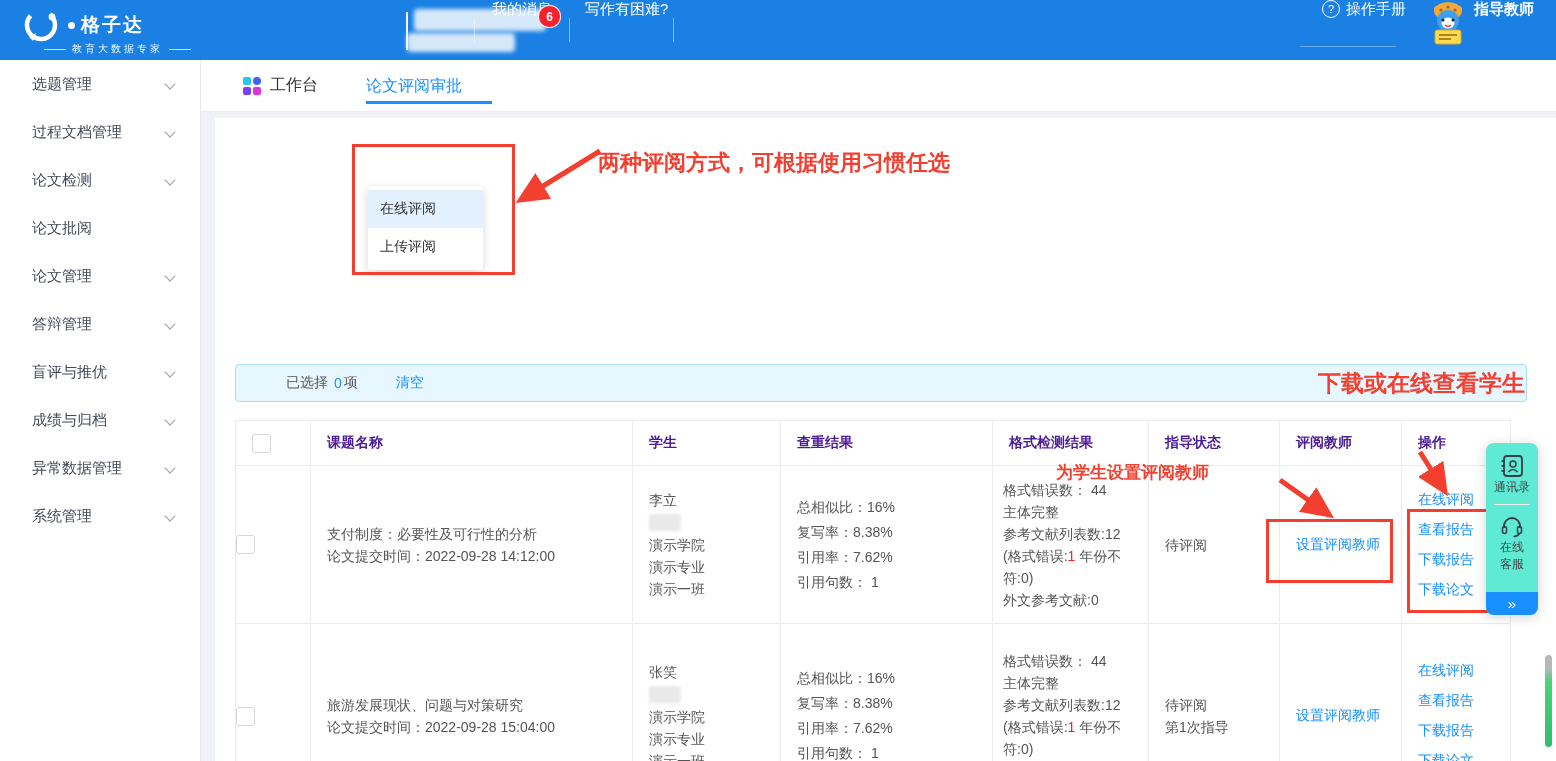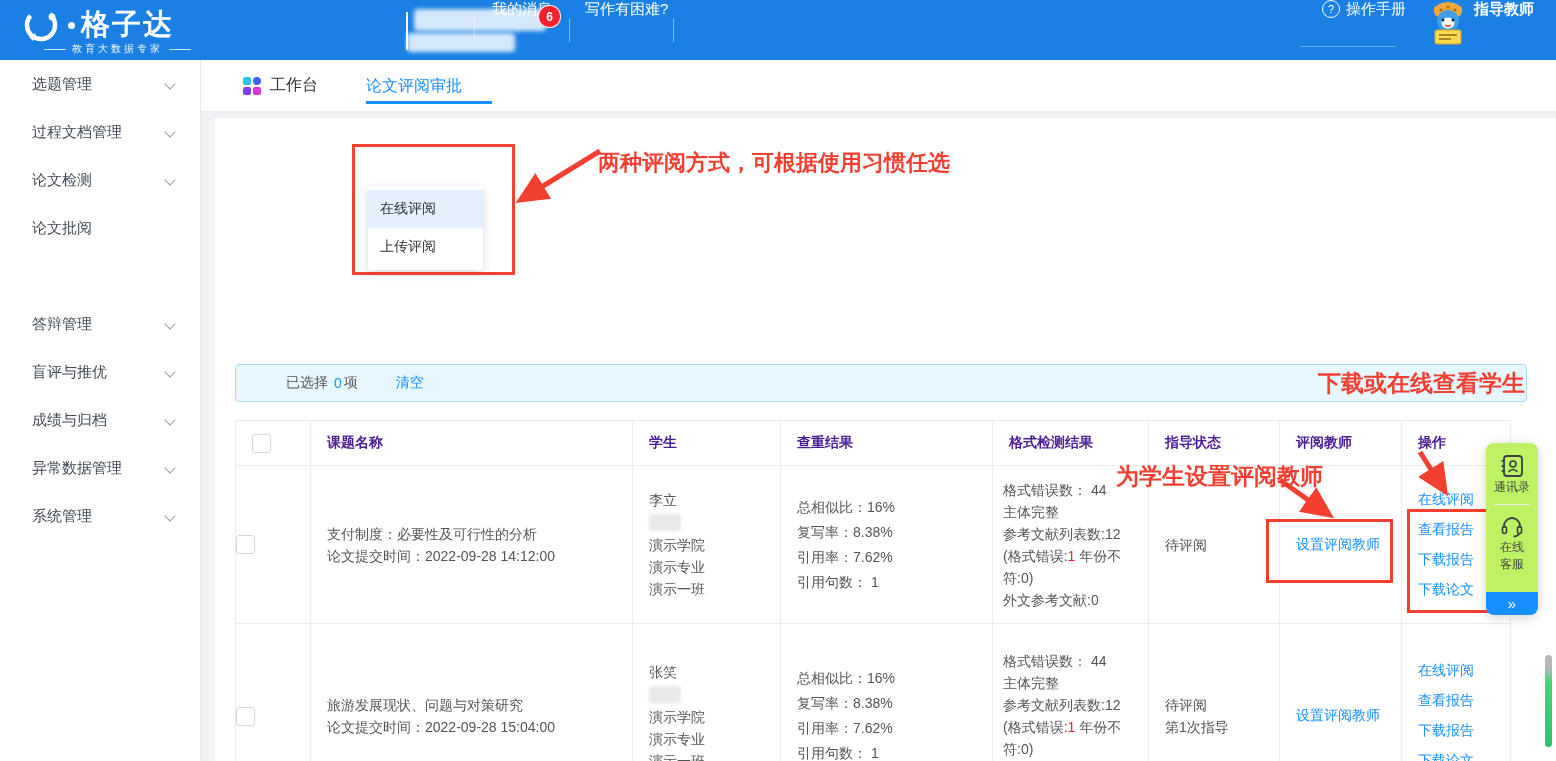--- a/index.html
+++ b/index.html
@@ -2,21 +2,21 @@
 <html><head>
 <meta charset="utf-8">
 <style>
   html,body{margin:0;padding:0;}
   body{font-family:"Liberation Sans","DejaVu Sans",sans-serif;}
   .screen{position:relative;width:1556px;height:761px;overflow:hidden;background:#f0f2f5;}
 
   
   .header{position:absolute;left:0;top:0;width:1556px;height:60px;background:#1a80e4;z-index:30;}
   .logo-wrap{position:absolute;left:20px;top:4px;display:flex;align-items:center;color:#fff;}
-  .logo-title{font-size:29px;font-weight:bold;letter-spacing:2px;margin-left:4px;font-family:Liberation Serif, serif;}
+  .logo-title{font-size:19px;font-weight:bold;letter-spacing:2px;margin-left:4px;font-family:Liberation Serif, serif;}
   .logo-dot{width:7px;height:7px;border-radius:50%;background:#fff;margin:0 2px 0 6px;}
   .tagline{position:absolute;left:38px;top:42px;display:flex;align-items:center;color:#eaf4ff;font-size:10px;letter-spacing:3px;}
   .tagline:before,.tagline:after{content:"";display:block;width:22px;height:1px;background:rgba(255,255,255,.8);margin:0 6px;}
   .hline{position:absolute;width:2px;background:rgba(255,255,255,.95);}
   .blurblock{position:absolute;background:rgba(255,255,255,.82);border-radius:4px;filter:blur(2px);}
   .hdr-divider{position:absolute;top:18px;width:1px;height:24px;background:rgba(255,255,255,.45);}
   .hdr-link{position:absolute;top:0;height:60px;display:flex;align-items:flex-start;color:#fff;font-size:15px;cursor:pointer;}
   .badge{position:absolute;background:#f5222d;color:#fff;border:1px solid rgba(255,255,255,.9);border-radius:11px;font-size:12px;font-weight:bold;display:flex;align-items:center;justify-content:center;}
   .qicon{display:inline-flex;width:16px;height:16px;border:1.4px solid #fff;border-radius:50%;align-items:center;justify-content:center;font-size:11px;margin-right:6px;}
   .manual-underline{position:absolute;left:1300px;top:46px;width:96px;height:1px;background:rgba(255,255,255,.35);}
@@ -78,21 +78,21 @@
   .actions{display:flex;flex-direction:column;gap:12px;padding:14px 0 14px 16px;}
   .stu-blur{width:32px;height:17px;background:#e9e9e9;border-radius:3px;filter:blur(1.5px);margin:3px 0;}
   .red-num{color:#f5222d;}
 
   
   .ann-rect{position:absolute;border:3px solid #f23f30;z-index:40;pointer-events:none;}
   .ann-text{position:absolute;color:#f23f30;font-weight:bold;z-index:41;pointer-events:none;white-space:nowrap;}
   .overlay-svg{position:absolute;left:0;top:0;z-index:42;pointer-events:none;}
 
   
-  .side-panel{position:absolute;left:1486px;top:443px;width:52px;height:172px;background:#bef264;border-radius:8px;box-shadow:0 2px 12px rgba(0,0,0,.18);z-index:60;}
+  .side-panel{position:absolute;left:1486px;top:443px;width:52px;height:172px;background:#5eead4;border-radius:8px;box-shadow:0 2px 12px rgba(0,0,0,.18);z-index:60;}
   .sp-item{display:flex;flex-direction:column;align-items:center;font-size:12px;color:#444;cursor:pointer;}
   .sp-divider{width:36px;height:1px;background:#ededed;margin:8px auto;}
   .sp-expand{position:absolute;left:0;bottom:0;width:52px;height:23px;background:#1890ff;border-radius:0 0 8px 8px;color:#fff;display:flex;align-items:center;justify-content:center;font-size:15px;cursor:pointer;}
   .sp-badge{position:absolute;left:1596px;top:430px;width:30px;height:21px;border-radius:11px;border:2px solid #0c4a6e;z-index:61;}
 
   .scroll-thumb{position:absolute;left:1545px;top:655px;width:7px;height:92px;border-radius:4px;background:linear-gradient(#b7b7b7 0 14%,#47d377 30%,#2fbf6b);z-index:70;cursor:grab;}
 </style>
 </head>
 <body>
 
@@ -159,20 +159,24 @@
     <div class="side-item" style="top:48px;">
         <span class="lbl">过程文档管理</span>
         <span class="chev down"></span>
       </div>
     <div class="side-item" style="top:96px;">
         <span class="lbl">论文检测</span>
         <span class="chev down"></span>
       </div>
     <div class="side-item" style="top:144px;">
         <span class="lbl">论文批阅</span>
+      </div>
+    <div class="side-item" style="top:192px;">
+        <span class="lbl">论文管理</span>
+        <span class="chev down"></span>
       </div>
     <div class="side-item" style="top:240px;">
         <span class="lbl">答辩管理</span>
         <span class="chev down"></span>
       </div>
     <div class="side-item" style="top:288px;">
         <span class="lbl">盲评与推优</span>
         <span class="chev down"></span>
       </div>
     <div class="side-item" style="top:336px;">
@@ -398,21 +402,21 @@
       </tr>
     </tbody>
       </table>
   </div>
 
   <div class="ann-rect" style="left:352px;top:144px;width:157px;height:125px;"></div>
   <div class="ann-text" style="left:598px;top:148px;font-size:22px;">两种评阅方式，可根据使用习惯任选</div>
 
   <div class="ann-text" style="left:1318px;top:368px;font-size:23px;">下载或在线查看学生</div>
 
-  <div class="ann-text" style="left:1116px;top:461px;font-size:23px;">为学生设置评阅教师</div>
+  <div class="ann-text" style="left:1056px;top:461px;font-size:17px;">为学生设置评阅教师</div>
   <div class="ann-rect" style="left:1266px;top:519px;width:121px;height:58px;"></div>
   <div class="ann-rect" style="left:1407px;top:509px;width:84px;height:98px;"></div>
 
   <svg class="overlay-svg" width="1556" height="761">
     <defs>
       <marker id="ah" markerWidth="8" markerHeight="8" refX="5" refY="3" orient="auto" markerUnits="strokeWidth">
         <path d="M0,0 L6.5,3 L0,6 Z" fill="#f23f30"></path>
       </marker>
     </defs>
     <line x1="600" y1="151" x2="522" y2="199" stroke="#f23f30" stroke-width="5" marker-end="url(#ah)"></line>

